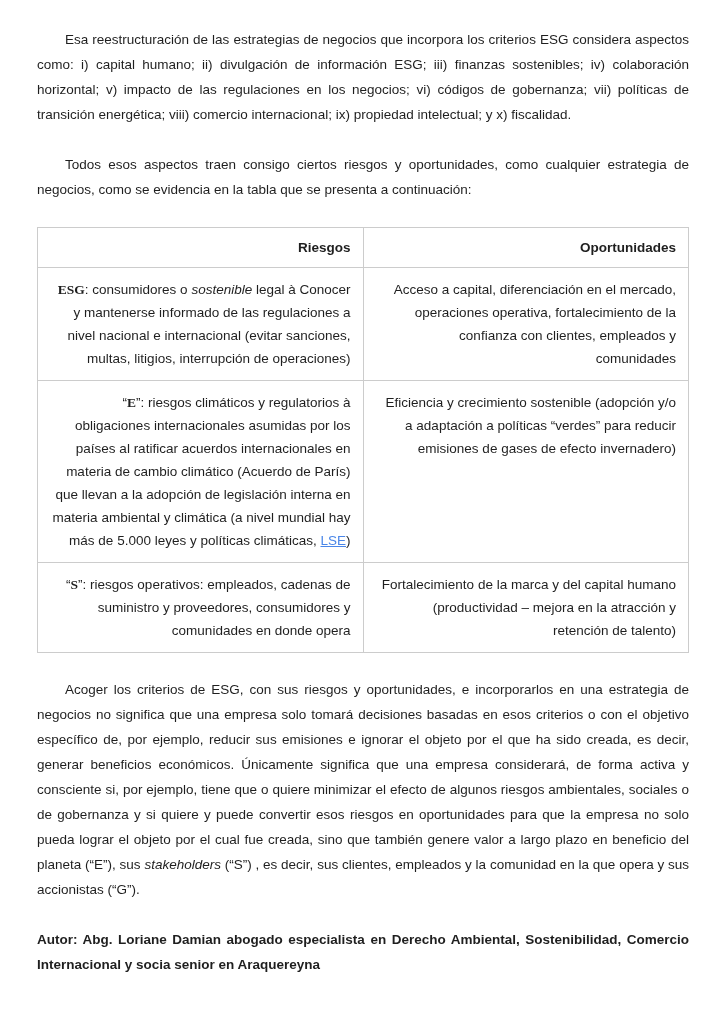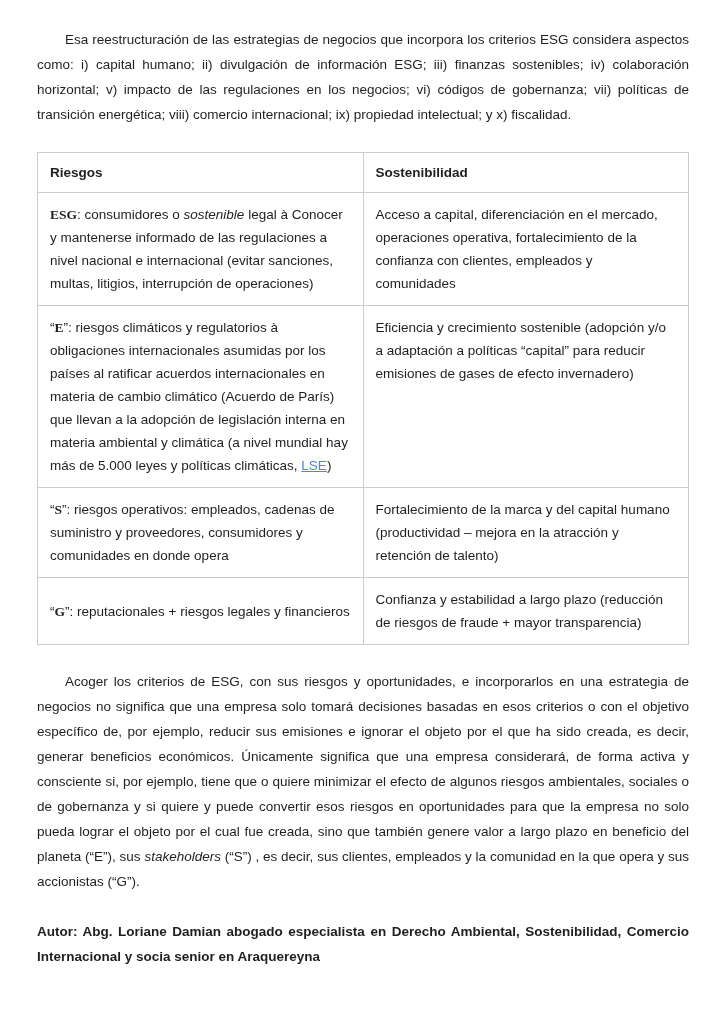--- a/index.html
+++ b/index.html
@@ -27,21 +27,21 @@
   table.rt {
     width: 100%;
     border-collapse: collapse;
     table-layout: fixed;
     margin: 0 0 24px 0;
   }
   .rt th, .rt td {
     border: 1px solid var(--border-color, #cccccc);
     font-size: 13.5px;
     line-height: 23px;
-    text-align: left;
+    text-align: right;
     vertical-align: middle;
     padding: 10px 12px;
   }
   .rt th {
     font-weight: bold;
     padding: 8px 12px;
   }
   .rt td.vtop { vertical-align: top; }
   a.doc-link {
     color: var(--link-color, #4a86e8);
@@ -58,44 +58,41 @@
   b.cell-bold { font-weight: bold; font-family: Liberation Serif, serif; }
   i.cell-italic { font-style: italic; }
 </style>
 </head>
 <body>
 
 <div class="page">
 
   <p class="body indent">Esa reestructuración de las estrategias de negocios que incorpora los criterios ESG considera aspectos como: i) capital humano; ii) divulgación de información ESG; iii) finanzas sostenibles; iv) colaboración horizontal; v) impacto de las regulaciones en los negocios; vi) códigos de gobernanza; vii) políticas de transición energética; viii) comercio internacional; ix) propiedad intelectual; y x) fiscalidad.</p>
 
+  <p class="body indent">Todos esos aspectos traen consigo ciertos riesgos y oportunidades, como cualquier estrategia de negocios, como se evidencia en la tabla que se presenta a continuación:</p>
 
   <table class="rt">
     <thead>
       <tr>
         <th>Riesgos</th>
-        <th>Sostenibilidad</th>
+        <th>Oportunidades</th>
       </tr>
     </thead>
     <tbody>
       <tr>
         <td><b class="cell-bold">ESG</b><span>: consumidores o </span><i class="cell-italic">sostenible</i><span> legal à Conocer y mantenerse informado de las regulaciones a nivel nacional e internacional (evitar sanciones, multas, litigios, interrupción de operaciones)</span></td>
         <td>Acceso a capital, diferenciación en el mercado, operaciones operativa, fortalecimiento de la confianza con clientes, empleados y comunidades</td>
       </tr>
       <tr>
         <td><span>“</span><b class="cell-bold">E</b><span>”: riesgos climáticos y regulatorios à obligaciones internacionales asumidas por los países al ratificar acuerdos internacionales en materia de cambio climático (Acuerdo de París) que llevan a la adopción de legislación interna en materia ambiental y climática (a nivel mundial hay más de 5.000 leyes y políticas climáticas, </span><a class="doc-link">LSE</a><span>)</span></td>
-        <td class="vtop">Eficiencia y crecimiento sostenible (adopción y/o a adaptación a políticas “capital” para reducir emisiones de gases de efecto invernadero)</td>
+        <td class="vtop">Eficiencia y crecimiento sostenible (adopción y/o a adaptación a políticas “verdes” para reducir emisiones de gases de efecto invernadero)</td>
       </tr>
       <tr>
         <td><span>“</span><b class="cell-bold">S</b><span>”: riesgos operativos: empleados, cadenas de suministro y proveedores, consumidores y comunidades en donde opera</span></td>
         <td>Fortalecimiento de la marca y del capital humano (productividad – mejora en la atracción y retención de talento)</td>
-      </tr>
-      <tr>
-        <td><span>“</span><b class="cell-bold">G</b><span>”: reputacionales + riesgos legales y financieros</span></td>
-        <td>Confianza y estabilidad a largo plazo (reducción de riesgos de fraude + mayor transparencia)</td>
       </tr>
     </tbody>
   </table>
 
   <p class="body indent"><span>Acoger los criterios de ESG, con sus riesgos y oportunidades, e incorporarlos en una estrategia de negocios no significa que una empresa solo tomará decisiones basadas en esos criterios o con el objetivo específico de, por ejemplo, reducir sus emisiones e ignorar el objeto por el que ha sido creada, es decir, generar beneficios económicos. Únicamente significa que una empresa considerará, de forma activa y consciente si, por ejemplo, tiene que o quiere minimizar el efecto de algunos riesgos ambientales, sociales o de gobernanza y si quiere y puede convertir esos riesgos en oportunidades para que la empresa no solo pueda lograr el objeto por el cual fue creada, sino que también genere valor a largo plazo en beneficio del planeta (“E”), sus </span><i class="cell-italic">stakeholders</i><span> (“S”) , es decir, sus clientes, empleados y la comunidad en la que opera y sus accionistas (“G”).</span></p>
 
   <p class="author"><b>Autor: Abg. Loriane Damian abogado especialista en Derecho Ambiental, Sostenibilidad, Comercio Internacional y socia senior en Araquereyna</b></p>
 
 </div>
 

